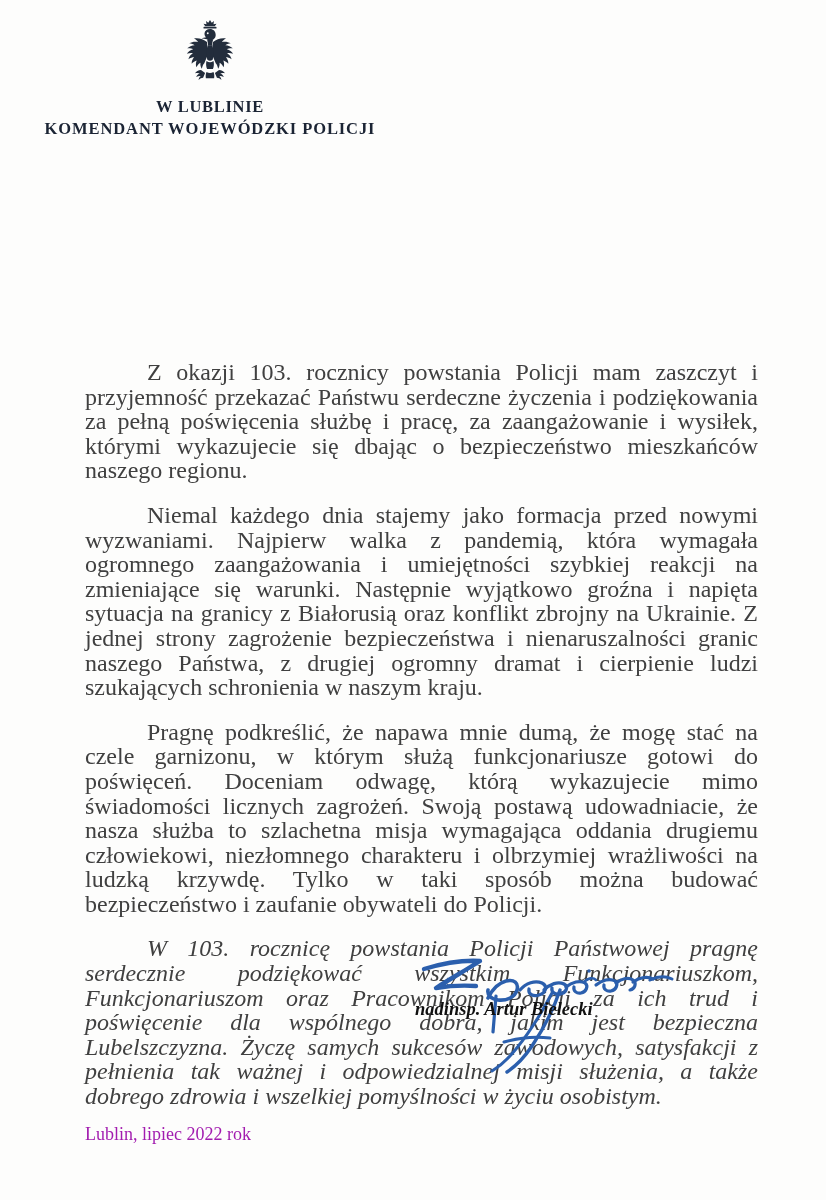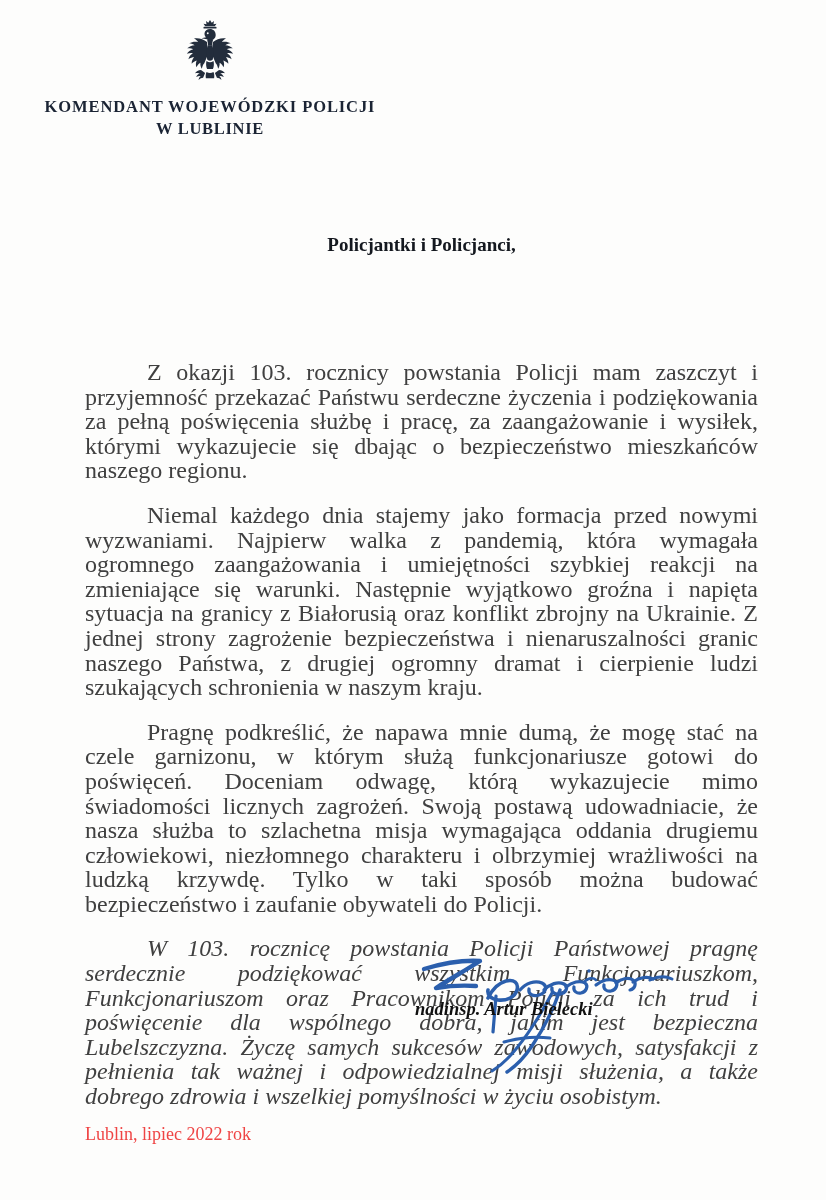--- a/index.html
+++ b/index.html
@@ -102,21 +102,21 @@
     color: #101010;
     text-align: right;
   }
 
   
   .footer-place {
     position: absolute;
     top: 1124px;
     left: 85px;
     font-size: 18px;
-    color: #ef4444;
+    color: #a21caf;
   }
 </style>
 </head>
 <body>
 
 <div class="page">
 
   <div class="letterhead">
     <svg class="emblem" viewBox="0 0 124 144" aria-hidden="true">
       <g fill="#232d3c">
@@ -134,26 +134,25 @@
         <path d="M68 48 c7-6 16.5-8.6 26-7.2 c-4.2 2.2-6.6 4.6-8 7 c6.4-1.2 12.4-0.2 17.6 2.6 c-5 0.6-8.4 2-10.8 4 c6 0.4 11 2.6 14.8 6.2 c-5.2-0.4-9 0.4-11.8 1.9 c5.6 1.8 9.8 5 12.4 9.2 c-4.8-1.6-8.8-1.8-12-1 c4.8 3 7.8 7 9 11.8 c-4.2-2.8-8-4-11.4-4 c3.6 4 5.2 8.4 4.8 13.2 c-3.2-3.8-6.6-6-10-6.8 c2 4.6 2.2 9.2 0.4 13.6 c-2-4.6-4.6-7.6-7.8-9.2 c0.4 4.6-0.6 8.8-3 12.4 c-0.6-5-2.2-8.8-4.8-11.4 l-5.4-12.6 Z"></path>
 
         <path d="M57 55 c-2.4 9-2.6 18.6-0.6 28 c1.8 1.6 3.8 2.4 5.6 2.4 c1.8 0 3.8-0.8 5.6-2.4 c2-9.4 1.8-19-0.6-28 Z"></path>
         <path d="M55 86 c-1.4 5.6-1 11 1.2 16.2 l5.8 0 l5.8 0 c2.2-5.2 2.6-10.6 1.2-16.2 c-2.4 1.8-4.8 2.6-7 2.6 c-2.2 0-4.6-0.8-7-2.6 Z"></path>
 
         <path d="M44 104 c-5.6 0.6-9.6 2.8-12 6.6 c4 -0.8 7.2-0.6 9.6 0.6 c-3.4 1.4-5.8 3.6-7.2 6.6 c3.4-1.6 6.4-2.2 9-1.8 c-2.4 2.2-3.8 4.8-4.2 7.8 c3-2.6 6-4 9-4.2 l4-9.6 Z"></path>
         <path d="M80 104 c5.6 0.6 9.6 2.8 12 6.6 c-4-0.8-7.2-0.6-9.6 0.6 c3.4 1.4 5.8 3.6 7.2 6.6 c-3.4-1.6-6.4-2.2-9-1.8 c2.4 2.2 3.8 4.8 4.2 7.8 c-3-2.6-6-4-9-4.2 l-4-9.6 Z"></path>
         <path d="M55 108 c-1.6 4-2 8.2-1.2 12.4 l8.2 0 l8.2 0 c0.8-4.2 0.4-8.4-1.2-12.4 c-2.4 1.2-4.8 1.8-7 1.8 c-2.2 0-4.6-0.6-7-1.8 Z"></path>
       </g>
     </svg>
+    <div class="letterhead-line second">W LUBLINIE</div>
     <div class="letterhead-line">KOMENDANT WOJEWÓDZKI POLICJI</div>
-    <div class="letterhead-line second">W LUBLINIE</div>
   </div>
 
   <div class="salutation">
-    <div>Policjantki i Policjanci,</div>
   </div>
 
   <div class="body-copy">
     <p>Z okazji 103. rocznicy powstania Policji mam zaszczyt i przyjemność przekazać Państwu serdeczne życzenia i podziękowania za pełną poświęcenia służbę i pracę, za zaangażowanie i wysiłek, którymi wykazujecie się dbając o bezpieczeństwo mieszkańców naszego regionu.</p>
     <p>Niemal każdego dnia stajemy jako formacja przed nowymi wyzwaniami. Najpierw walka z pandemią, która wymagała ogromnego zaangażowania i umiejętności szybkiej reakcji na zmieniające się warunki. Następnie wyjątkowo groźna i napięta sytuacja na granicy z Białorusią oraz konflikt zbrojny na Ukrainie. Z jednej strony zagrożenie bezpieczeństwa i nienaruszalności granic naszego Państwa, z drugiej ogromny dramat i cierpienie ludzi szukających schronienia w naszym kraju.</p>
     <p>Pragnę podkreślić, że napawa mnie dumą, że mogę stać na czele garnizonu, w którym służą funkcjonariusze gotowi do poświęceń. Doceniam odwagę, którą wykazujecie mimo świadomości licznych zagrożeń. Swoją postawą udowadniacie, że nasza służba to szlachetna misja wymagająca oddania drugiemu człowiekowi, niezłomnego charakteru i olbrzymiej wrażliwości na ludzką krzywdę.  Tylko w taki sposób można budować bezpieczeństwo i zaufanie obywateli do Policji.</p>
     <p>W 103. rocznicę powstania Policji Państwowej pragnę serdecznie podziękować wszystkim Funkcjonariuszkom, Funkcjonariuszom oraz Pracownikom Policji za ich trud i poświęcenie dla wspólnego dobra, jakim jest bezpieczna Lubelszczyzna. Życzę samych sukcesów zawodowych, satysfakcji z pełnienia tak ważnej i odpowiedzialnej misji służenia, a także dobrego zdrowia i wszelkiej pomyślności w życiu osobistym.</p>
   </div>
 
   <div class="signature-block">

